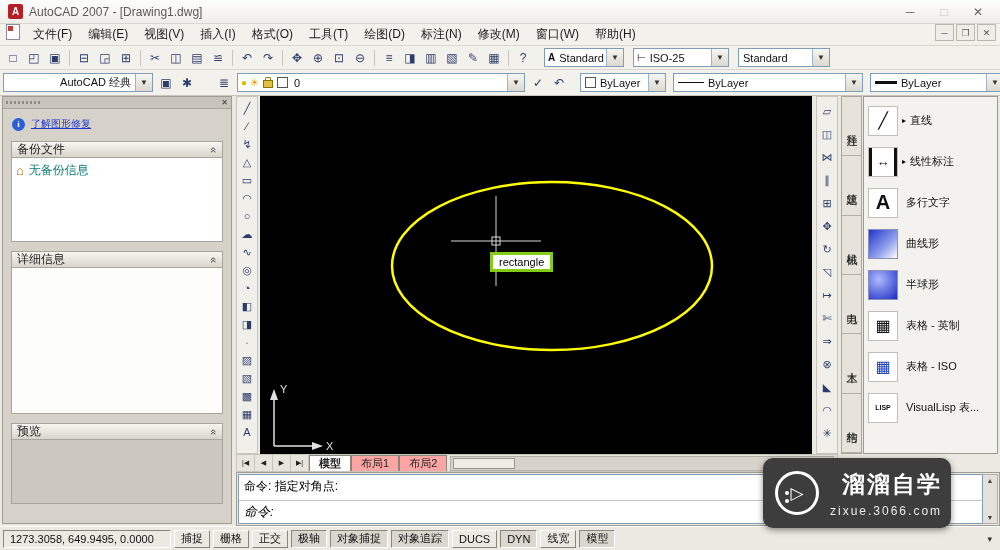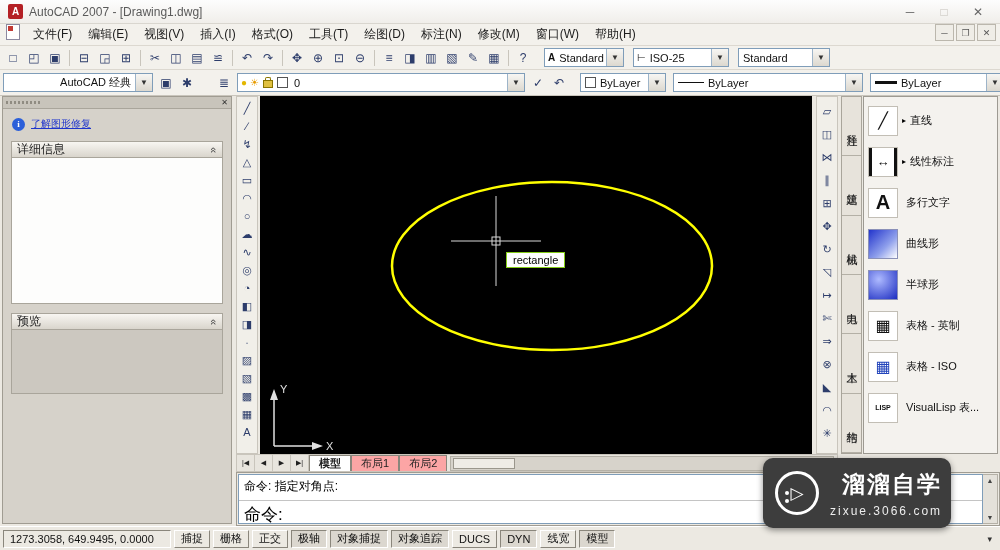--- a/index.html
+++ b/index.html
@@ -83,21 +83,21 @@
     border:1px solid #c9c5bc;display:flex;flex-direction:column;align-items:center;padding-top:2px;}
   #modify-toolbar{left:816px;top:96px;width:22px;height:358px;box-sizing:border-box;background:#f1efe9;
     border:1px solid #c9c5bc;display:flex;flex-direction:column;align-items:center;padding-top:3px;}
   .vtbtn{width:18px;height:18px;display:flex;align-items:center;justify-content:center;
     font-size:11px;color:#2d3d6b;flex:0 0 18px;}
   #modify-toolbar .vtbtn{flex:0 0 23px;height:23px;}
 
   
   #canvas{left:260px;top:96px;width:552px;height:358px;background:#000;overflow:hidden;}
   #canvas svg{position:absolute;left:0;top:0;}
-  #cursor-tooltip{position:absolute;left:246px;top:156px;background:#fff;border:1px solid #84cc16;
+  #cursor-tooltip{position:absolute;left:230px;top:156px;background:#fff;border:3px solid #84cc16;
     font-size:11px;padding:1px 6px;color:#000;white-space:nowrap;}
 
   
   #palette-tabs{left:841px;top:96px;width:21px;height:358px;box-sizing:border-box;display:flex;
     flex-direction:column;background:#dcd8d0;border:1px solid #a9a59b;}
   .vtab{flex:1;writing-mode:vertical-rl;display:flex;align-items:center;justify-content:center;
     font-size:11px;color:#222;border-bottom:1px solid #b4b0a6;background:#e7e3db;}
   #tool-palette{left:863px;top:96px;width:135px;height:358px;box-sizing:border-box;background:#f4f2ee;
     border:1px solid #9d9a92;padding:6px 4px;display:flex;flex-direction:column;gap:6px;}
   .tp-item{display:flex;align-items:center;gap:4px;height:35px;flex:0 0 35px;}
@@ -121,21 +121,21 @@
     border:1px solid #8a867c;border-bottom:none;background:#fca5a5;color:#222;box-sizing:border-box;}
   .ltab.active{background:#fff;font-weight:bold;}
   .tab-scroll{flex:1;height:13px;margin:0 3px;background:#d7d3cb;border:1px solid #b4b0a6;position:relative;}
   .tab-thumb{position:absolute;left:2px;top:1px;width:60px;height:9px;background:#efece6;border:1px solid #9a968c;}
 
   
   #command-window{left:236px;top:472px;width:764px;height:54px;box-sizing:border-box;background:#ece9e2;
     border:1px solid #a09c92;display:flex;padding:1px;}
   .cmd-main{flex:1;background:#fff;border:1px solid #7f9db9;display:flex;flex-direction:column;overflow:hidden;}
   .cmd-history{flex:1;font-size:12px;padding:3px 5px;color:#000;border-bottom:1px solid #c4c4c4;}
-  .cmd-input{height:18px;font-size:17px;padding:2px 5px;color:#000;}
+  .cmd-input{height:18px;font-size:13px;padding:2px 5px;color:#000;font-style:italic;}
   .cmd-scroll{width:15px;background:#e4e1da;border:1px solid #b4b0a6;border-left:none;display:flex;
     flex-direction:column;justify-content:space-between;align-items:center;font-size:7px;color:#444;padding:2px 0;box-sizing:border-box;}
 
   
   #statusbar{left:0;top:526px;width:1000px;height:24px;box-sizing:border-box;background:#ece9e2;
     border-top:1px solid #fff;display:flex;align-items:center;gap:3px;padding:0 3px;}
   #coords{width:168px;height:18px;box-sizing:border-box;border:1px solid;border-color:#8a867c #fff #fff #8a867c;
     font-size:11px;display:flex;align-items:center;padding:0 6px;color:#111;white-space:nowrap;}
   .sbtn{height:18px;padding:0 6px;font-size:11px;display:flex;align-items:center;box-sizing:border-box;
     border:1px solid;border-color:#fff #8a867c #8a867c #fff;color:#111;background:#ece9e2;white-space:nowrap;}
@@ -285,20 +285,32 @@
   <div class="pal-top">
     <div class="pal-grip"></div>
     <div class="pal-close">✕</div>
   </div>
   <div class="link-row">
     <div class="info-icon">i</div>
     <span class="pal-link" style="color: rgb(31, 53, 204);">了解图形修复</span>
   </div>
   <div class="pal-section">
     <div class="sec-head">
+      <span>备份文件</span>
+      <span class="sec-chev">«</span>
+    </div>
+    <div class="sec-body" id="backup-body">
+      <div class="backup-row">
+        <span class="home-icon">⌂</span>
+        <span class="backup-text" id="backup-text" style="color: rgb(10, 125, 116);">无备份信息</span>
+      </div>
+    </div>
+  </div>
+  <div class="pal-section">
+    <div class="sec-head">
       <span>详细信息</span>
       <span class="sec-chev">«</span>
     </div>
     <div class="sec-body" id="details-body"></div>
   </div>
   <div class="pal-section">
     <div class="sec-head">
       <span>预览</span>
       <span class="sec-chev">«</span>
     </div>

